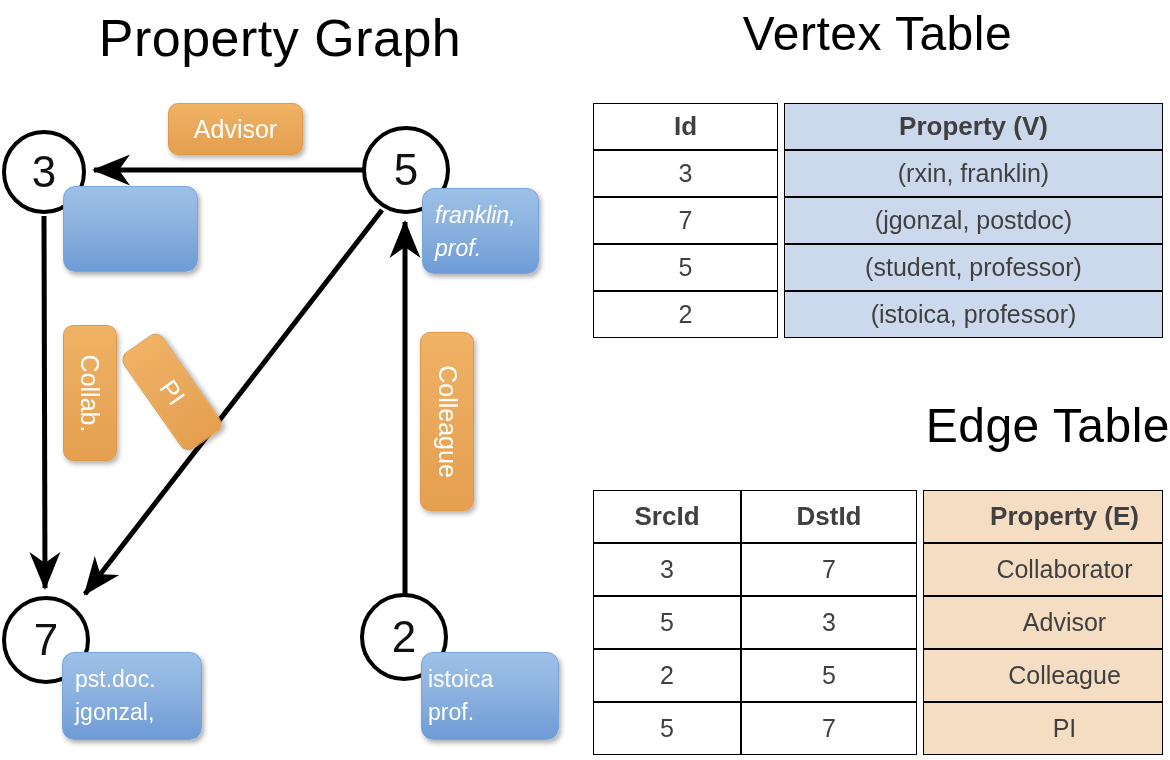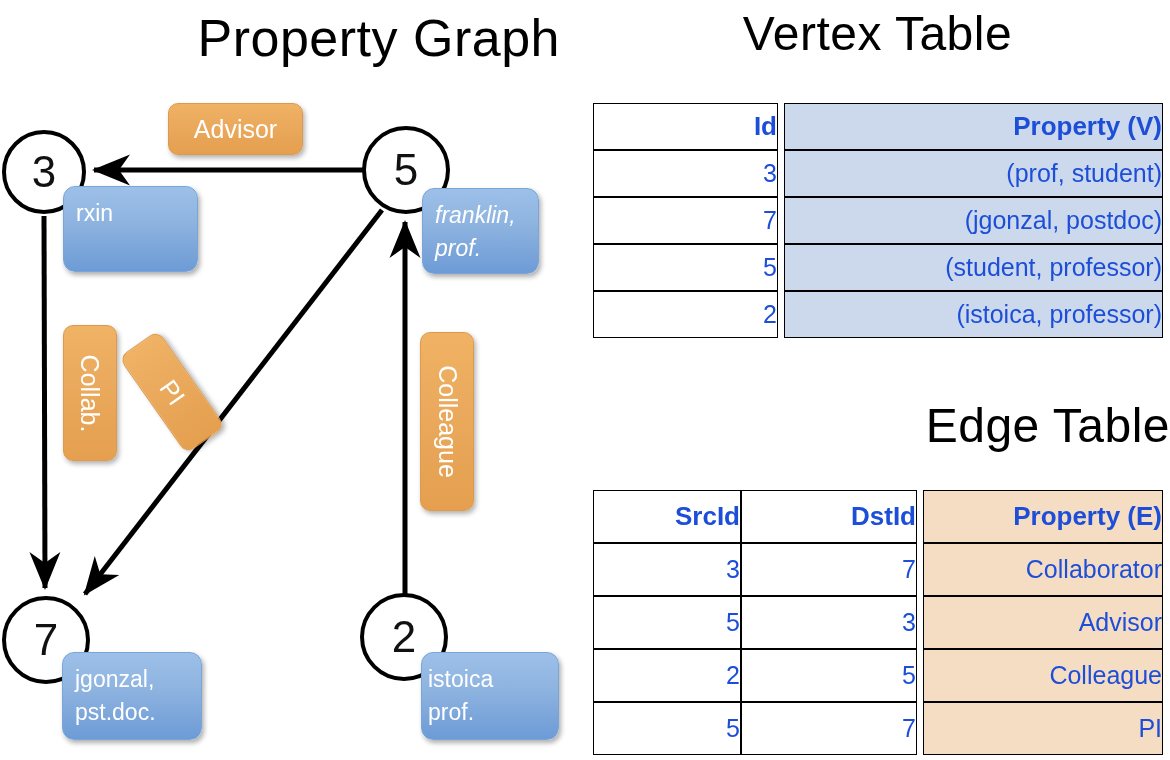--- a/index.html
+++ b/index.html
@@ -20,21 +20,21 @@
   .title {
     position: absolute;
     font-family: "Liberation Sans", sans-serif;
     font-weight: 300;
     color: #000;
     letter-spacing: 0.5px;
     white-space: nowrap;
   }
   #title-property-graph {
     left: 0; top: 8px; width: 560px;
-    text-align: right;
+    text-align: center;
     font-size: 52px;
   }
   #title-vertex-table {
     left: 585px; top: 6px; width: 585px;
     text-align: center;
     font-size: 48px;
   }
   #title-edge-table {
     left: 585px; top: 398px; width: 585px;
     text-align: right;
@@ -110,24 +110,24 @@
 
   
   .data-table {
     position: absolute;
     border-collapse: separate;
     border-spacing: 0;
     font-family: "Liberation Sans", sans-serif;
   }
   .data-table td, .data-table th {
     border: 1.5px solid #000;
-    text-align: right;
+    text-align: center;
     font-weight: 300;
     font-size: 25px;
-    color: #1d4ed8;
+    color: #404040;
     padding: 0;
     height: 43px;
     box-sizing: border-box;
     background: #ffffff;
   }
   .data-table th {
     font-weight: bold;
     font-size: 26px;
   }
   .cell-sep {
@@ -187,31 +187,30 @@
 
   <div class="node" style="left:2px; top:596px; width:88px; height:88px;">
     <span>7</span>
   </div>
 
   <div class="node" style="left:360px; top:593px; width:88px; height:88px;">
     <span>2</span>
   </div>
 
   <div class="prop-box" style="left:63px; top:186px; width:135px; height:86px;">
-    <span>rxin</span>
   </div>
 
   <div class="prop-box" style="left:422px; top:188px; width:117px; height:86px;font-style:italic;">
     <span>franklin,</span>
     <span>prof.</span>
   </div>
 
   <div class="prop-box" style="left:62px; top:652px; width:140px; height:88px;">
+    <span>pst.doc.</span>
     <span>jgonzal,</span>
-    <span>pst.doc.</span>
   </div>
 
   <div class="prop-box" style="left:421px; top:652px; width:138px; height:88px;padding-left:6px;">
     <span>istoica</span>
     <span>prof.</span>
   </div>
 
   <div class="edge-label" style="left:168px; top:103px; width:135px; height:52px;">
     <span>Advisor</span>
   </div>
@@ -235,21 +234,21 @@
     <tr>
       <th class="col-id">Id</th>
       <td class="cell-sep"></td>
       <th class="col-prop v-prop">Property (V)</th>
     </tr>
   </thead>
   <tbody>
     <tr>
       <td class="col-id">3</td>
       <td class="cell-sep"></td>
-      <td class="col-prop v-prop">(prof, student)</td>
+      <td class="col-prop v-prop">(rxin, franklin)</td>
     </tr>
     <tr>
       <td class="col-id">7</td>
       <td class="cell-sep"></td>
       <td class="col-prop v-prop">(jgonzal, postdoc)</td>
     </tr>
     <tr>
       <td class="col-id">5</td>
       <td class="cell-sep"></td>
       <td class="col-prop v-prop">(student, professor)</td>

